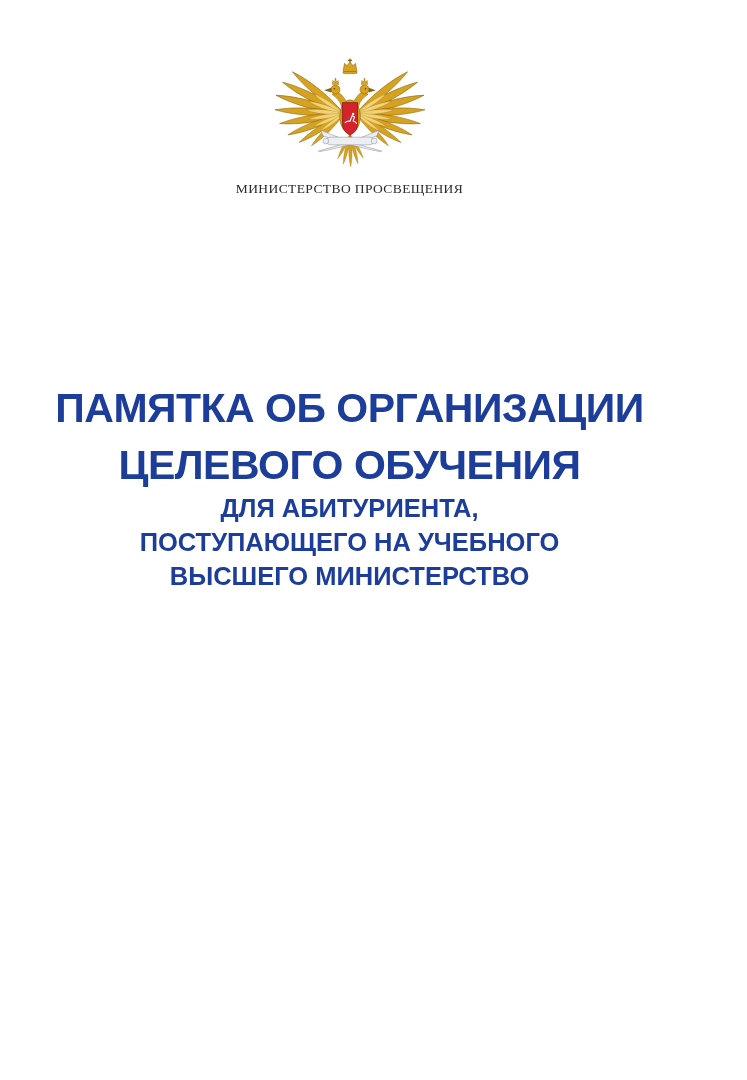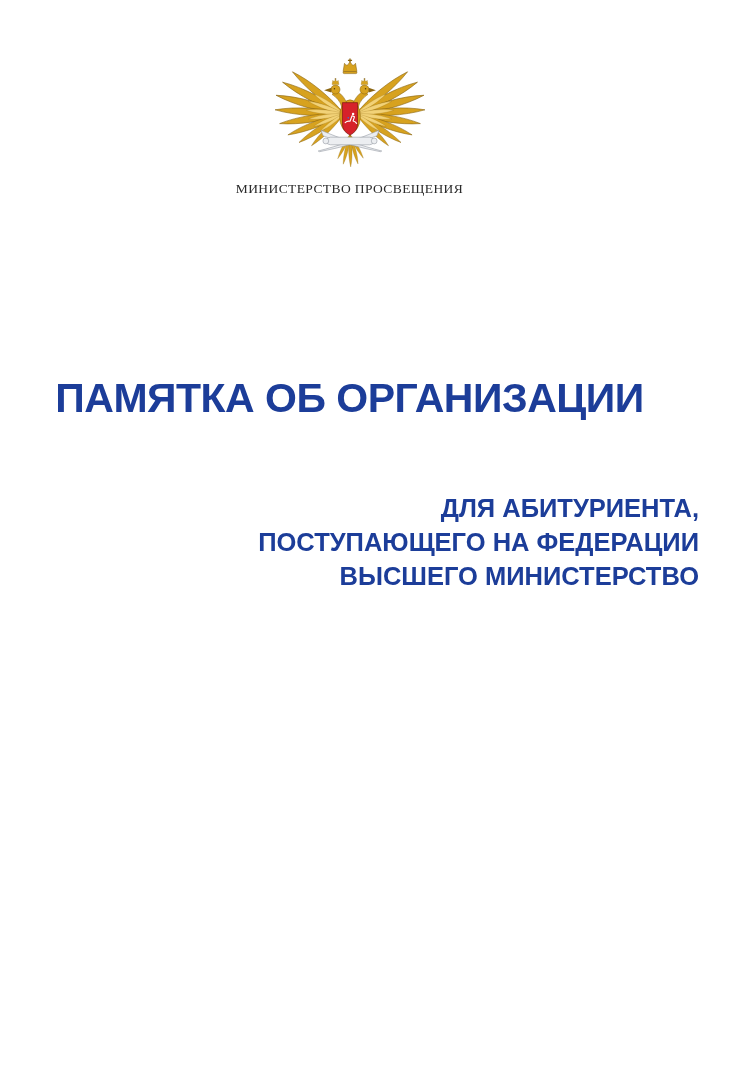--- a/index.html
+++ b/index.html
@@ -42,36 +42,36 @@
     text-align: center;
     font-family: "Liberation Serif", serif;
     font-size: 13.5px;
     line-height: 16.5px;
     letter-spacing: 0.4px;
     color: var(--ministry-text, #2b2b2b);
     font-weight: 400;
   }
   .title {
     position: absolute;
-    top: 370px;
+    top: 380px;
     left: 0;
     width: 100%;
     text-align: center;
     color: var(--title-blue, #1c3d99);
     font-weight: 700;
     font-size: 41px;
     line-height: 57px;
     letter-spacing: -0.5px;
   }
   .subtitle {
     position: absolute;
     top: 491px;
     left: 0;
     width: 100%;
-    text-align: right;
+    text-align: center;
     color: var(--title-blue, #1c3d99);
     font-weight: 700;
     font-size: 25.5px;
     line-height: 34px;
     letter-spacing: 0;
   }
 </style>
 </head>
 <body>
 
@@ -149,21 +149,22 @@
       </g>
     </svg>
   </div>
 
   <div class="ministry">
     <div>МИНИСТЕРСТВО ПРОСВЕЩЕНИЯ</div>
   </div>
 
   <div class="title">
     <div>ПАМЯТКА ОБ ОРГАНИЗАЦИИ</div>
+    <div>ЦЕЛЕВОГО ОБУЧЕНИЯ</div>
   </div>
 
   <div class="subtitle">
     <div>ДЛЯ АБИТУРИЕНТА,</div>
-    <div>ПОСТУПАЮЩЕГО НА ФЕДЕРАЦИИ</div>
+    <div>ПОСТУПАЮЩЕГО НА УЧЕБНОГО</div>
     <div>ВЫСШЕГО МИНИСТЕРСТВО</div>
   </div>
 
 </div>
 
 </body></html>

